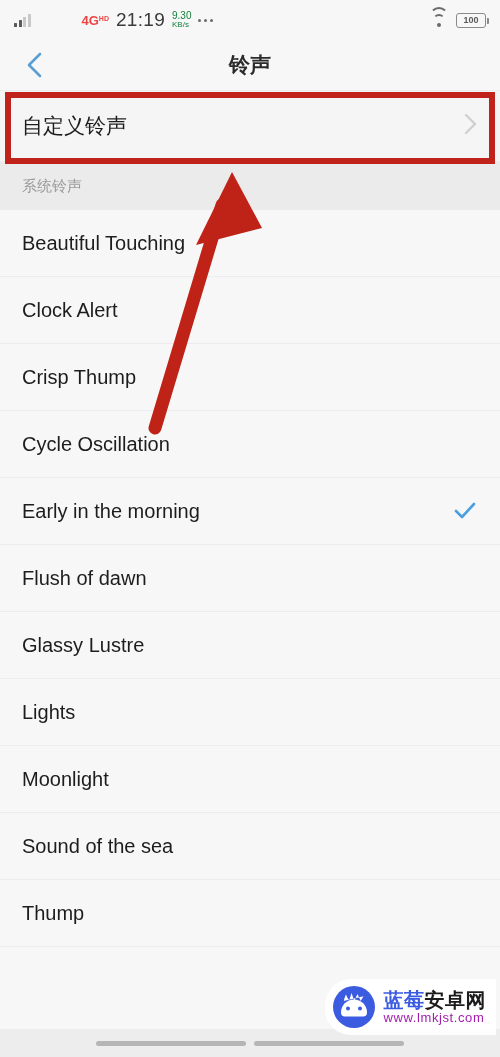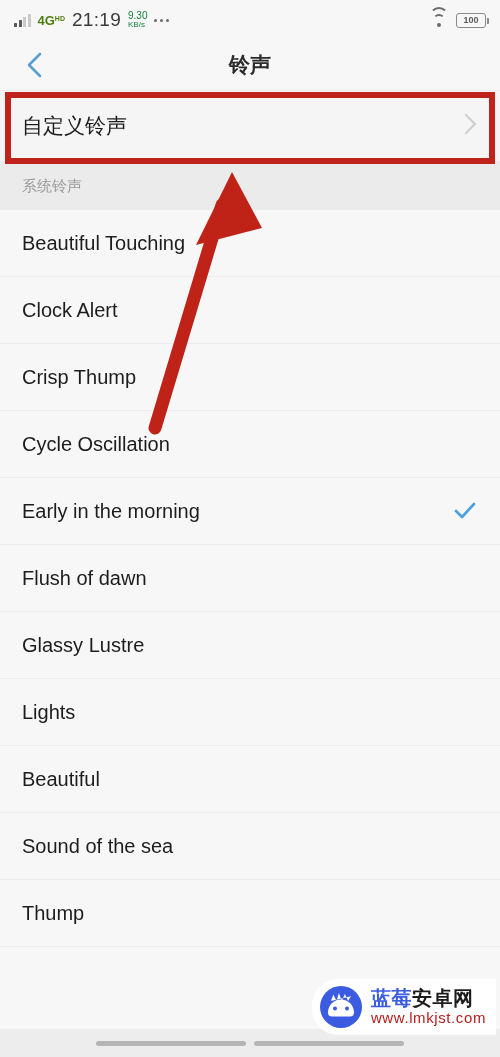--- a/index.html
+++ b/index.html
@@ -22,22 +22,23 @@
     background:#f7f7f7;
     display:flex;
     align-items:center;
     padding:0 14px;
   }
   .sb-left { display:flex; align-items:center; gap:7px; }
   .sb-right { margin-left:auto; display:flex; align-items:center; gap:8px; }
 
   .net-type {
     display:flex; align-items:flex-start;
-    font-size:13px; font-weight:bold; color:#4d7c0f;
+    font-size:13px; font-weight:bold; color:#ef4444;
     line-height:1;
+    margin-left:44px;
   }
   .net-type .hd { font-size:7px; margin-top:1px; }
   .signal { display:flex; align-items:flex-end; gap:1.5px; height:13px; }
   .signal i { width:3px; background:#5a5a5a; display:block; border-radius:.5px; }
   .signal i:nth-child(1){ height:4px; }
   .signal i:nth-child(2){ height:7px; }
   .signal i:nth-child(3){ height:10px; background:#c9c9c9; }
   .signal i:nth-child(4){ height:13px; background:#c9c9c9; }
 
   .clock { font-size:19px; color:#3a3a3a; letter-spacing:.3px; }
@@ -197,21 +198,21 @@
     position:absolute; left:50%; top:7px;
     transform:translateX(-50%);
     width:20px; height:8px;
     background:#fff;
     clip-path:polygon(0% 100%,12% 18%,28% 100%,40% 0%,54% 100%,70% 14%,86% 100%,100% 40%);
   }
   .wm-text { display:flex; flex-direction:column; line-height:1.12; }
   .wm-title { font-size:20px; font-weight:bold; letter-spacing:.5px; }
   .wm-title .cn-blue { color:#3b5be0; }
   .wm-title .cn-dark { color:#1b1b1b; }
-  .wm-url { font-size:15px; color:#b91c1c; letter-spacing:.6px; }
+  .wm-url { font-size:13px; color:#a21caf; letter-spacing:.6px; }
 
   
   .navbar {
     position:absolute;
     left:0; bottom:0;
     width:500px; height:28px;
     background:#ededed;
     display:flex; align-items:center; justify-content:center;
     gap:8px;
     z-index:10;
@@ -348,21 +349,21 @@
       </div>
       <div class="list-item">
         <span class="name">Lights</span>
         <span class="check hidden">
           <svg width="26" height="26" viewBox="0 0 26 26">
             <polyline points="4,13 10,19 22,6" fill="none" stroke="#4a9fe0" stroke-width="2.6" stroke-linecap="round" stroke-linejoin="round"></polyline>
           </svg>
         </span>
       </div>
       <div class="list-item">
-        <span class="name">Beautiful</span>
+        <span class="name">Moonlight</span>
         <span class="check hidden">
           <svg width="26" height="26" viewBox="0 0 26 26">
             <polyline points="4,13 10,19 22,6" fill="none" stroke="#4a9fe0" stroke-width="2.6" stroke-linecap="round" stroke-linejoin="round"></polyline>
           </svg>
         </span>
       </div>
       <div class="list-item">
         <span class="name">Sound of the sea</span>
         <span class="check hidden">
           <svg width="26" height="26" viewBox="0 0 26 26">

